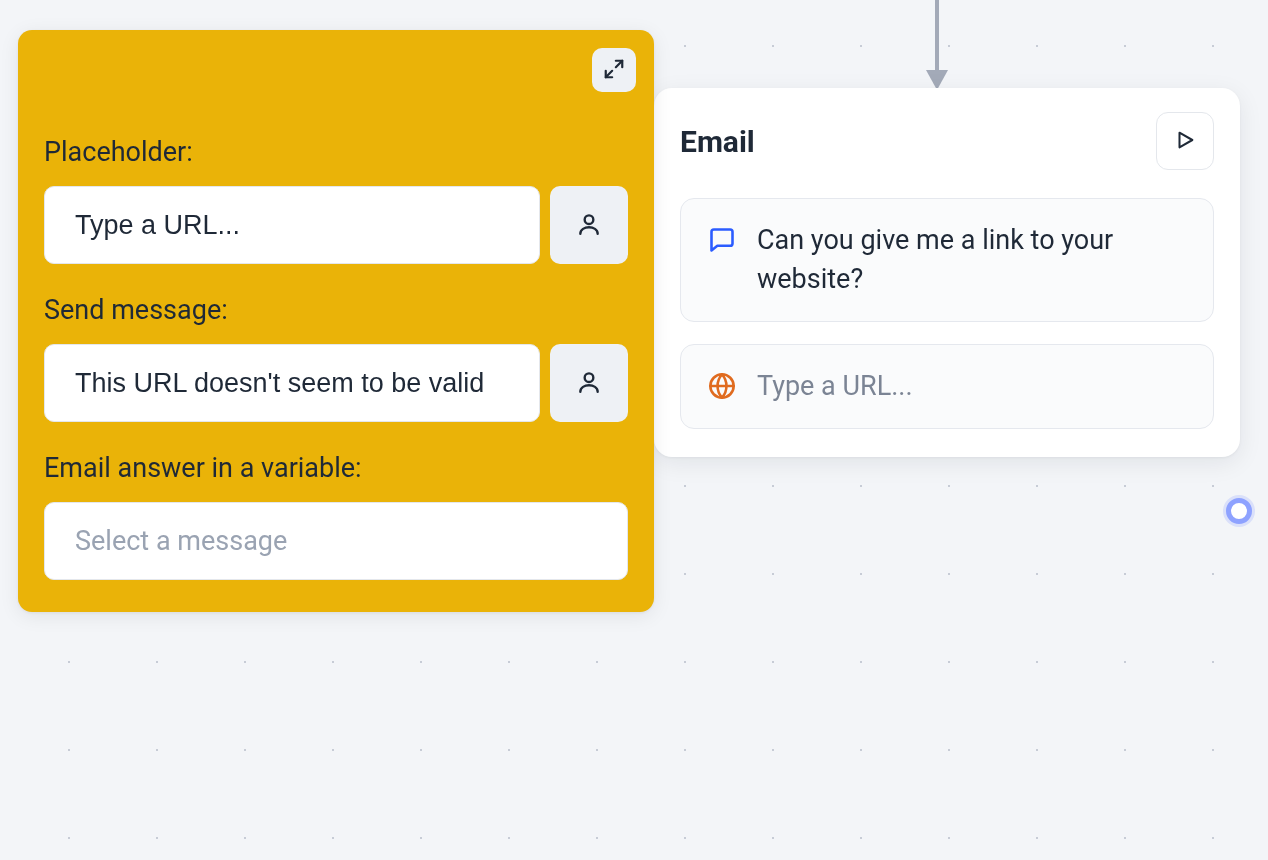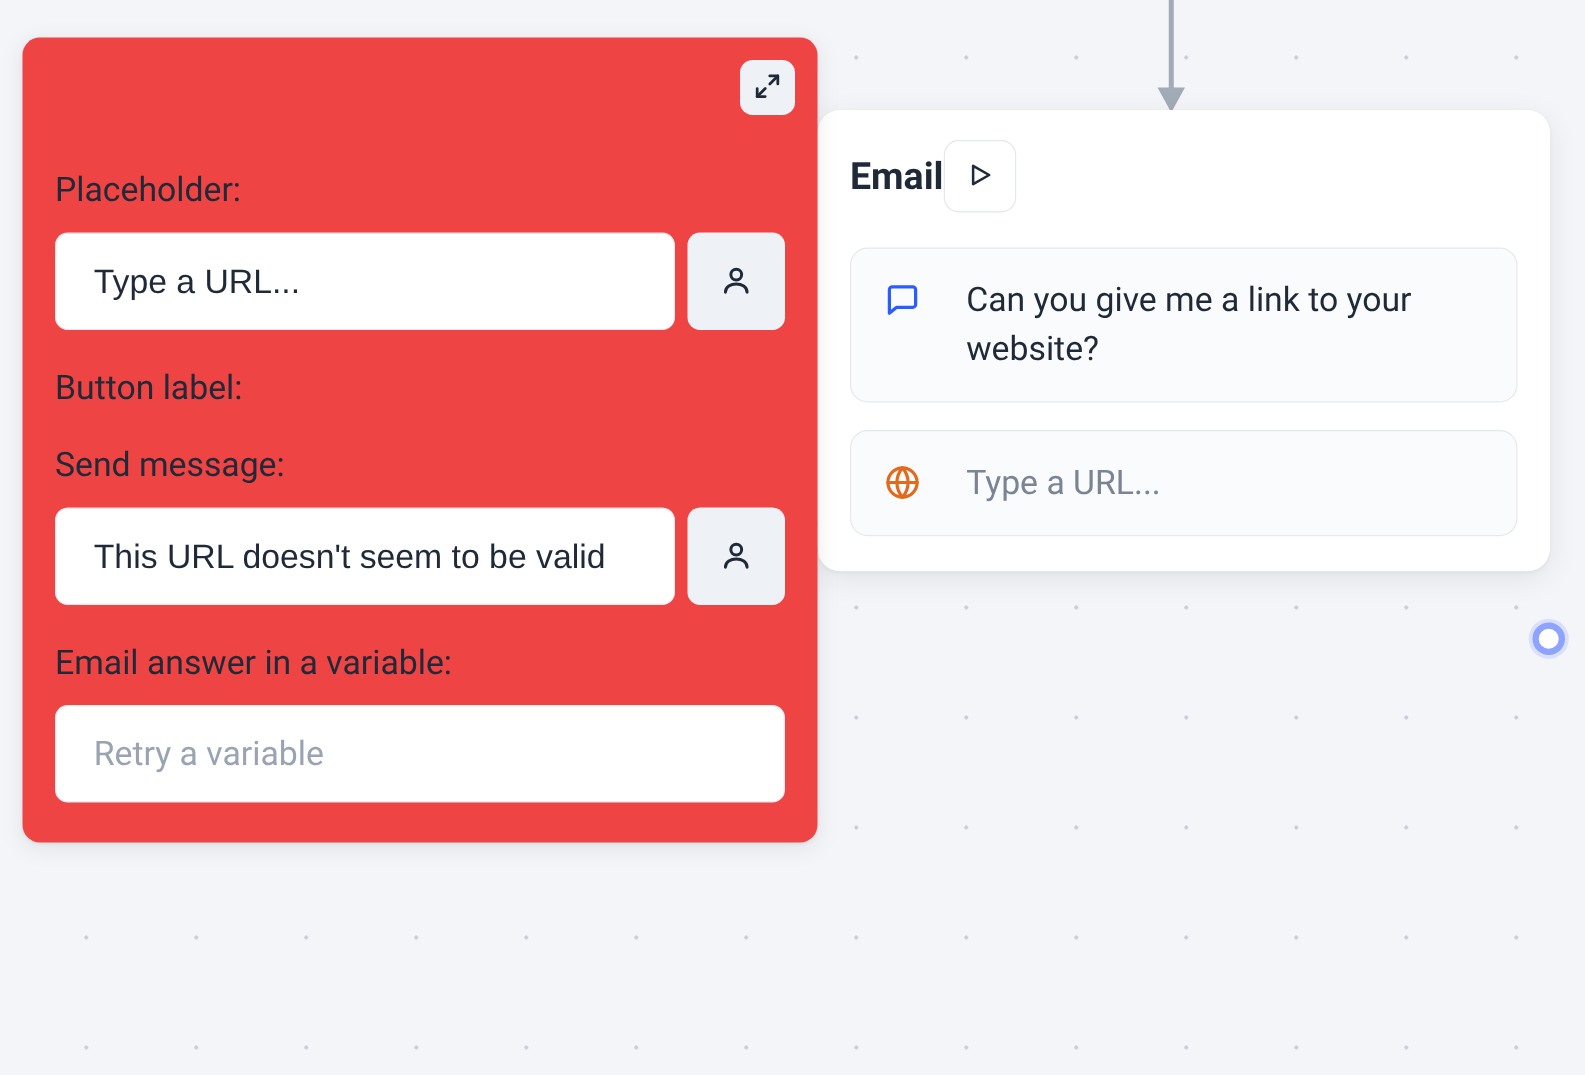--- a/index.html
+++ b/index.html
@@ -52,21 +52,21 @@
       justify-content: center;
       color: #cfd5de;
     }
 
     
     .settings-panel {
       position: absolute;
       left: 18px;
       top: 30px;
       width: 636px;
-      background: #ef4444;
+      background: #eab308;
       border-radius: 14px;
       box-shadow: 0 4px 20px rgba(15, 23, 42, 0.08), 0 1px 3px rgba(15,23,42,0.06);
       padding: 18px 26px 32px 26px;
       z-index: 5;
     }
     .expand-btn {
       position: absolute;
       top: 18px;
       right: 18px;
       width: 44px;
@@ -142,21 +142,21 @@
       width: 586px;
       background: #ffffff;
       border-radius: 18px;
       box-shadow: 0 6px 24px rgba(15, 23, 42, 0.08), 0 1px 3px rgba(15,23,42,0.05);
       padding: 24px 26px 28px 26px;
       z-index: 3;
     }
     .node-header {
       display: flex;
       align-items: center;
-      justify-content: flex-start;
+      justify-content: space-between;
       margin-bottom: 28px;
     }
     .node-title {
       font-size: 30px;
       font-weight: 700;
       color: #1f2937;
     }
     .play-btn {
       width: 58px;
       height: 58px;
@@ -169,21 +169,21 @@
       cursor: pointer;
       color: #1f2937;
     }
 
     .block {
       border: 1.5px solid #e5e8ee;
       background: #fafbfc;
       border-radius: 14px;
       padding: 22px 26px;
       display: flex;
-      gap: 36px;
+      gap: 20px;
       align-items: flex-start;
       font-size: 27px;
       color: #1f2937;
       line-height: 1.45;
     }
     .block + .block { margin-top: 22px; }
     .block .icon-slot {
       flex-shrink: 0;
       width: 30px;
       height: 30px;
@@ -244,42 +244,41 @@
           <svg width="26" height="26" viewBox="0 0 24 24" fill="none" stroke="currentColor" stroke-width="2.2" stroke-linecap="round" stroke-linejoin="round">
             <circle cx="12" cy="8" r="4"></circle>
             <path d="M4 21c0-4 4-6 8-6s8 2 8 6"></path>
           </svg>
         </span>
       </button>
     </div>
   </div>
 
   <div class="field">
-    <div class="field-label">Button label:</div>
   </div>
 
   <div class="field">
     <div class="field-label">Send message:</div>
     <div class="input-row">
       <input class="text-input" type="text" value="This URL doesn't seem to be valid" style="">
       <button class="user-btn">
         <span>
           <svg width="26" height="26" viewBox="0 0 24 24" fill="none" stroke="currentColor" stroke-width="2.2" stroke-linecap="round" stroke-linejoin="round">
             <circle cx="12" cy="8" r="4"></circle>
             <path d="M4 21c0-4 4-6 8-6s8 2 8 6"></path>
           </svg>
         </span>
       </button>
     </div>
   </div>
 
   <div class="field">
     <div class="field-label">Email answer in a variable:</div>
     <div class="select-input">
-      <span>Retry a variable</span>
+      <span>Select a message</span>
     </div>
   </div>
 </div>
 
 <div class="node-card">
   <div class="node-header">
     <div class="node-title">Email</div>
     <button class="play-btn">
       <span>
         <svg width="22" height="22" viewBox="0 0 24 24" fill="none" stroke="currentColor" stroke-width="2.2" stroke-linejoin="round" stroke-linecap="round">

